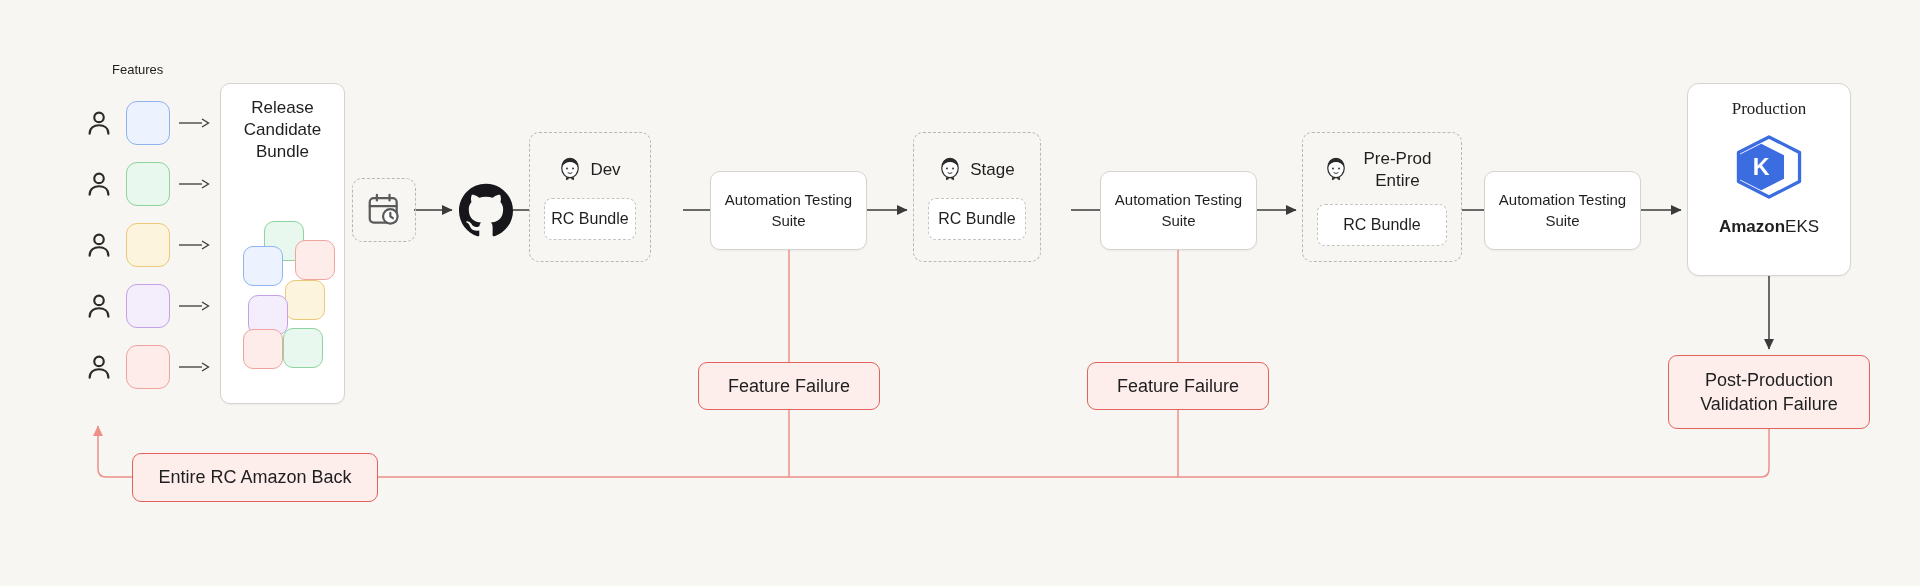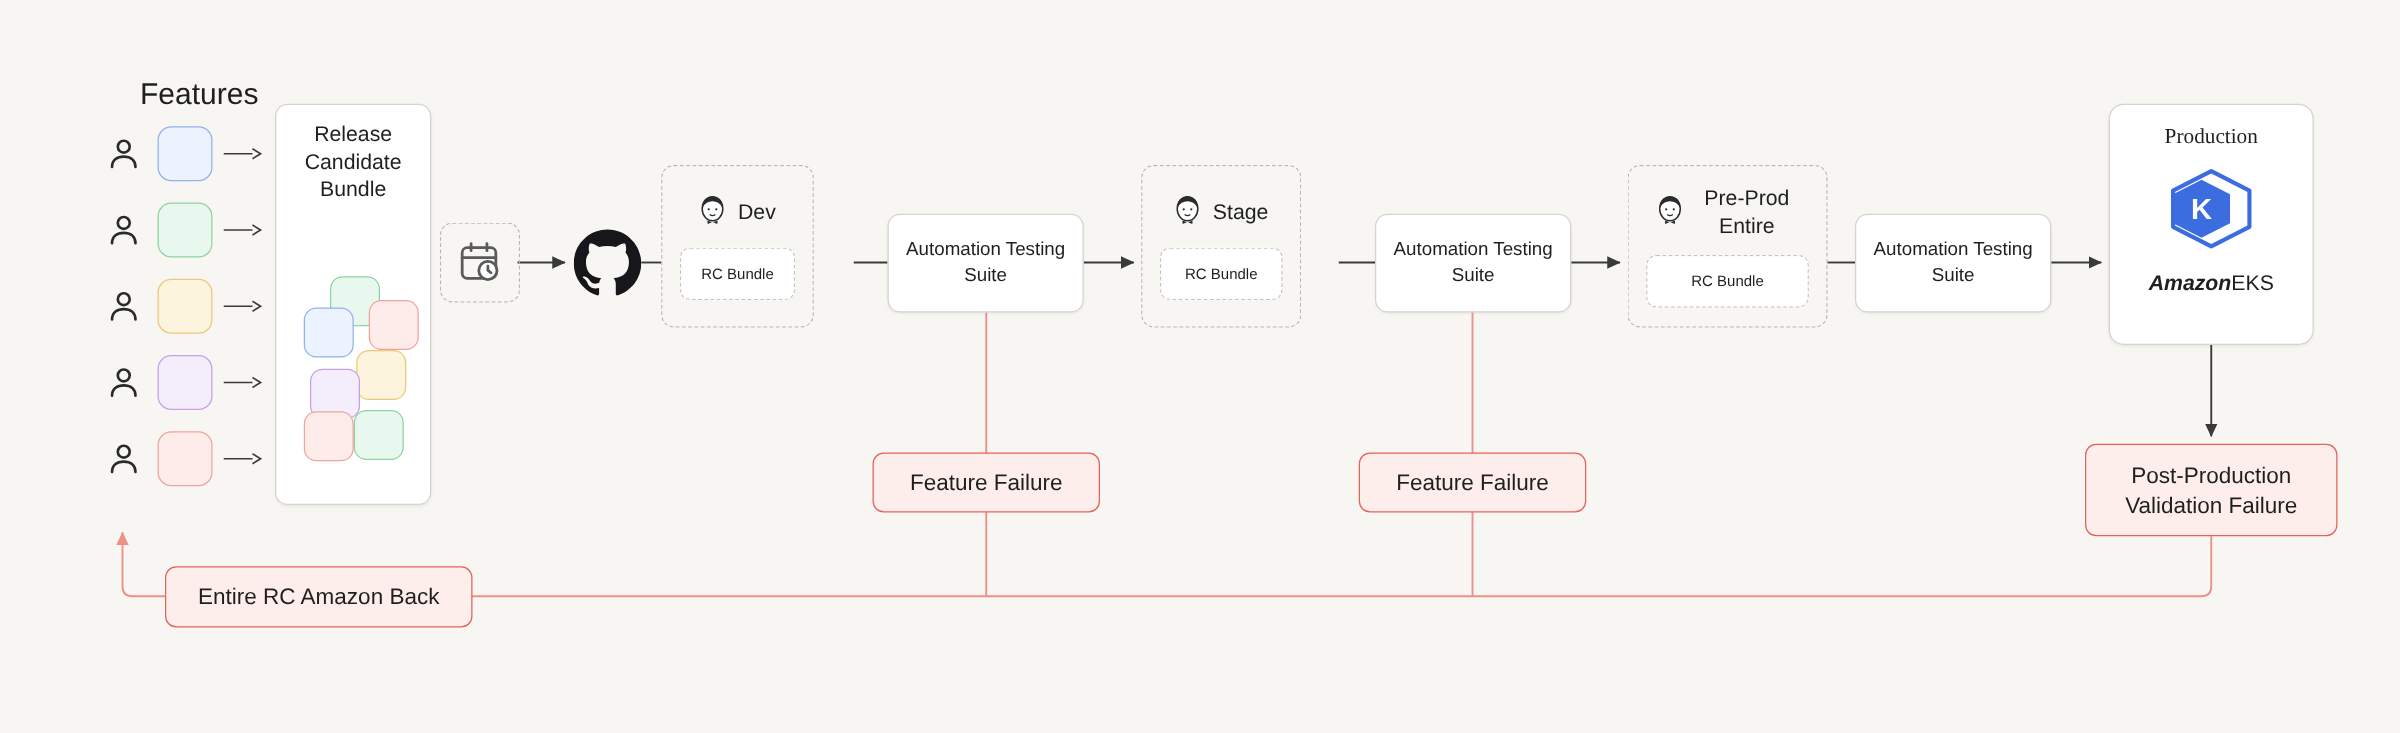--- a/index.html
+++ b/index.html
@@ -14,21 +14,21 @@
   .k{stroke:var(--line,#3a3a3a);stroke-width:1.5;fill:none;}
   .r{stroke:var(--failure-line,#ee8f88);stroke-width:1.5;fill:none;}
   .mk-b{fill:var(--line,#3a3a3a);}
   .mk-r{fill:var(--failure-line,#ee8f88);}
 
   .card{background:var(--box-bg,#fff);border:1px solid var(--box-border,#d6d4d0);border-radius:10px;box-shadow:0 1px 2px rgba(0,0,0,.05);}
   .dashed-card{border:1.6px dashed var(--dashed-border,#b9b7b2);border-radius:10px;}
   .fail{background:var(--failure-fill,#fdeeec);border:1.6px solid var(--failure-border,#e2625c);border-radius:9px;
         display:flex;align-items:center;justify-content:center;text-align:center;font-size:18px;}
 
-  .features-label{font-size:24px;font-weight:500;}
+  .features-label{font-size:13px;font-weight:500;}
   .features-col{display:flex;flex-direction:column;gap:17px;}
   .feature-row{display:flex;align-items:center;height:44px;}
   .person{display:inline-flex;margin-right:12px;}
   .person svg{stroke:var(--icon-stroke,#2a2a2a);}
   .feature-chip{width:44px;height:44px;border-radius:11px;border-width:1.6px;border-style:solid;box-sizing:border-box;}
   .mini-arrow{margin-left:8px;}
   .mini-arrow line,.mini-arrow path{stroke:var(--line,#3a3a3a);stroke-width:1.3;}
 
   .c-blue{background:var(--blue-fill);border-color:var(--blue-border);}
   .c-green{background:var(--green-fill);border-color:var(--green-border);}
@@ -43,32 +43,32 @@
   .calendar-box{display:flex;align-items:center;justify-content:center;background:transparent;}
   .calendar-box svg{stroke:var(--muted-icon,#5a5a5a);}
   .github-badge svg .gh{fill:var(--github-black,#17161b);}
 
   .stage-box{display:flex;flex-direction:column;align-items:center;justify-content:center;gap:13px;}
   .stage-head{display:flex;align-items:center;gap:9px;}
   .stage-name{font-size:17px;max-width:84px;text-align:center;line-height:1.28;}
   .jk-ink{fill:var(--jenkins-ink,#2b2b2b);}
   .jk-stroke{stroke:var(--jenkins-ink,#2b2b2b);fill:none;}
   .rc-sub{background:var(--box-bg,#fff);border:1.6px dashed #c6c4c0;border-radius:8px;height:42px;align-self:stretch;margin:0 14px;
-          display:flex;align-items:center;justify-content:center;font-size:12px;box-sizing:border-box;}
+          display:flex;align-items:center;justify-content:center;font-size:16px;box-sizing:border-box;}
 
   .ats-box{display:flex;align-items:center;justify-content:center;}
   .ats-box span{width:132px;text-align:center;font-size:15px;line-height:1.35;}
 
   .production-box{display:flex;flex-direction:column;align-items:center;border-radius:12px;}
   .prod-title{margin-top:15px;font-size:17px;font-family:Liberation Serif, serif;}
   .eks-logo{margin-top:16px;line-height:0;}
   .eks-hex-line{stroke:var(--eks-blue,#3b6ce0);fill:#fff;}
   .eks-hex-solid{fill:var(--eks-blue,#3b6ce0);}
   .eks-brand{margin-top:18px;font-size:17px;}
-  .eks-brand .b{font-weight:bold;font-style:italic;}
+  .eks-brand .b{font-weight:bold;}
 </style>
 </head>
 <body>
 
 <div class="canvas">
 
   <svg class="connectors" width="1920" height="586" viewBox="0 0 1920 586">
     <defs>
       <marker id="mk-black" viewBox="0 0 10 10" refX="8.5" refY="5" markerWidth="8" markerHeight="8" orient="auto-start-reverse">
         <path d="M0 0.8 L9 5 L0 9.2 Z" class="mk-b"></path>

